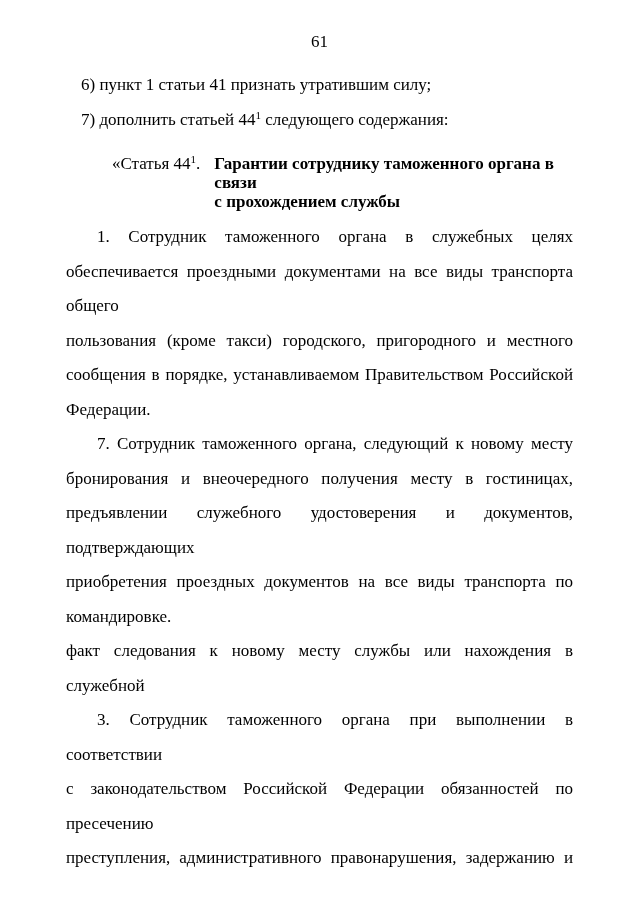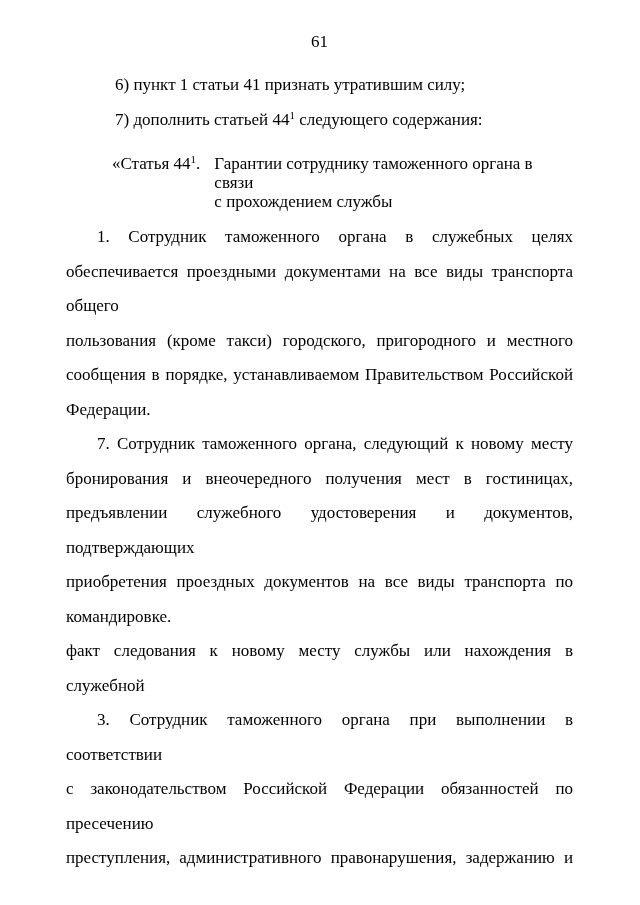--- a/index.html
+++ b/index.html
@@ -16,21 +16,21 @@
     box-sizing: border-box;
     width: 640px;
     height: 837px;
     padding: 32px 67px 0 66px;
   }
   .pagenum {
     text-align: center;
     line-height: 20px;
   }
   .item {
-    margin-left: 49px;
+    margin-left: 15px;
     line-height: 21px;
     white-space: nowrap;
   }
   .item6 { margin-top: 22px; }
   .item7 { margin-top: 14px; }
   sup.idx {
     font-size: 11px;
     line-height: 0;
     vertical-align: 6px;
   }
@@ -39,21 +39,21 @@
     margin-top: 24px;
     margin-left: 46px;
     line-height: 19px;
   }
   .article-label {
     white-space: nowrap;
     margin-right: 14px;
     flex: 0 0 auto;
   }
   .article-title {
-    font-weight: normal;
+    font-weight: bold;
   }
   .body-text { margin-top: 9px; }
   .line {
     line-height: 34.5px;
     text-align: justify;
     text-align-last: justify;
   }
   .line.first { text-indent: 31px; }
   .line.last {
     text-align: left;
@@ -88,21 +88,21 @@
     <div>
       <div class="line first">1. Сотрудник таможенного органа в служебных целях</div>
       <div class="line">обеспечивается проездными документами на все виды транспорта общего</div>
       <div class="line">пользования (кроме такси) городского, пригородного и местного</div>
       <div class="line">сообщения в порядке, устанавливаемом Правительством Российской</div>
       <div class="line last">Федерации.</div>
     </div>
 
     <div>
       <div class="line first">7. Сотрудник таможенного органа, следующий к новому месту</div>
-      <div class="line">бронирования и внеочередного получения мест в гостиницах,</div>
+      <div class="line">бронирования и внеочередного получения месту в гостиницах,</div>
       <div class="line">предъявлении служебного удостоверения и документов, подтверждающих</div>
       <div class="line">приобретения проездных документов на все виды транспорта по</div>
       <div class="line last">командировке.</div>
       <div class="line">факт следования к новому месту службы или нахождения в служебной</div>
     </div>
 
     <div>
       <div class="line first">3. Сотрудник таможенного органа при выполнении в соответствии</div>
       <div class="line">с законодательством Российской Федерации обязанностей по пресечению</div>
       <div class="line">преступления, административного правонарушения, задержанию и</div>

